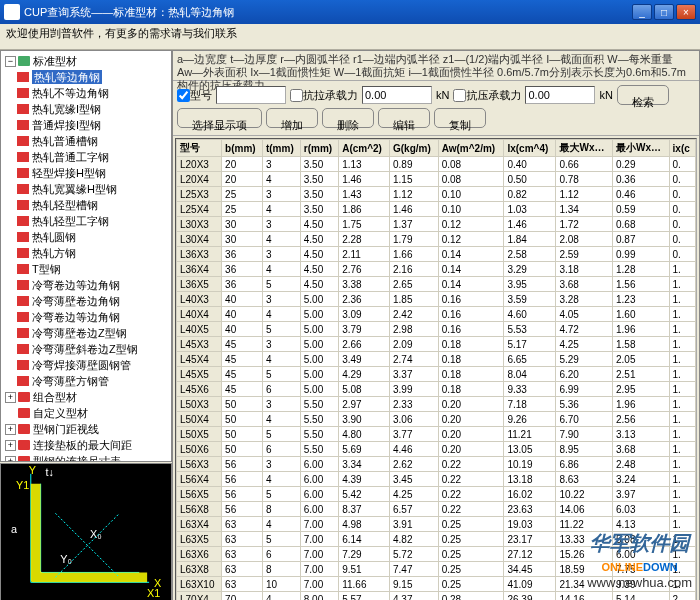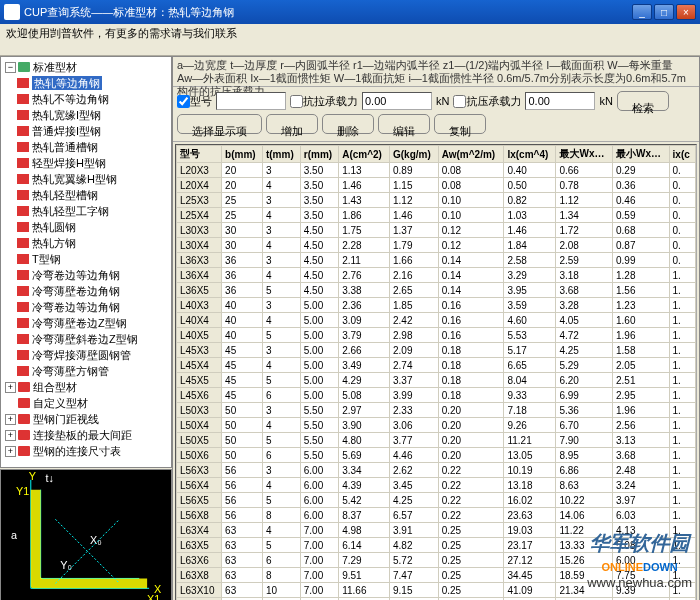--- a/index.html
+++ b/index.html
@@ -2,21 +2,21 @@
 <html><head>
 <meta charset="utf-8">
 <style>
 *{box-sizing:border-box;margin:0;padding:0;font-family:"SimSun",Arial,sans-serif;font-size:11px}
 body{background:#ece9d8;width:700px;height:600px;overflow:hidden;position:relative}
 .titlebar{height:24px;background:linear-gradient(#1663cf,#0e4cb0);color:#fff;display:flex;align-items:center;padding:11px 4px;font-size:12px}
 .titlebar .icon{width:16px;height:16px;background:#fff;margin-right:4px;border-radius:2px}
 .titlebar .spacer{flex:1}
 .winbtn{width:20px;height:16px;background:linear-gradient(#6fa1e6,#2f6dcf);border:1px solid #0a3a8a;margin-left:2px;display:flex;align-items:center;justify-content:center;color:#fff;font-size:10px;border-radius:2px}
 .winbtn.close{background:linear-gradient(#e87656,#c8411a)}
-.menubar{height:32px;background:#ece9d8;padding:2px 6px;font-size:11px;border-bottom:1px solid #b0ada0}
+.menubar{height:26px;background:#ece9d8;padding:2px 6px;font-size:11px;border-bottom:1px solid #b0ada0}
 .content{display:flex;height:556px}
 .tree{width:172px;background:#fff;border:1px solid #888;overflow:auto;padding:2px}
 .tnode{white-space:nowrap;padding:1px 2px;display:flex;align-items:center;line-height:14px}
 .tnode .tgl{width:11px;height:11px;border:1px solid #888;display:inline-flex;align-items:center;justify-content:center;font-size:9px;margin-right:2px;background:#fff}
 .tnode .ibook{display:inline-block;width:12px;height:10px;background:#4a6;margin-right:3px;border-radius:1px}
 .tnode .ibook.red{background:#d33}
 .tnode .isteel{display:inline-block;width:12px;height:10px;background:#d33;margin-right:3px}
 .tnode.lvl1{padding-left:14px}
 .tnode.sel span.lbl{background:#316ac5;color:#fff;padding:0 2px}
 .preview{width:172px;height:142px;border:1px solid #888;background:#000;margin-top:1px;position:relative}
@@ -75,20 +75,24 @@
             <span class="isteel" style="background:#d33"></span>
             <span class="lbl">热轧宽缘I型钢</span>
           </div>
           <div class="tnode lvl1">
             <span class="isteel" style="background:#d33"></span>
             <span class="lbl">普通焊接I型钢</span>
           </div>
           <div class="tnode lvl1">
             <span class="isteel" style="background:#d33"></span>
             <span class="lbl">热轧普通槽钢</span>
+          </div>
+          <div class="tnode lvl1">
+            <span class="isteel" style="background:#d33"></span>
+            <span class="lbl">热轧普通工字钢</span>
           </div>
           <div class="tnode lvl1">
             <span class="isteel" style="background:#d33"></span>
             <span class="lbl">轻型焊接H型钢</span>
           </div>
           <div class="tnode lvl1">
             <span class="isteel" style="background:#d33"></span>
             <span class="lbl">热轧宽翼缘H型钢</span>
           </div>
           <div class="tnode lvl1">

